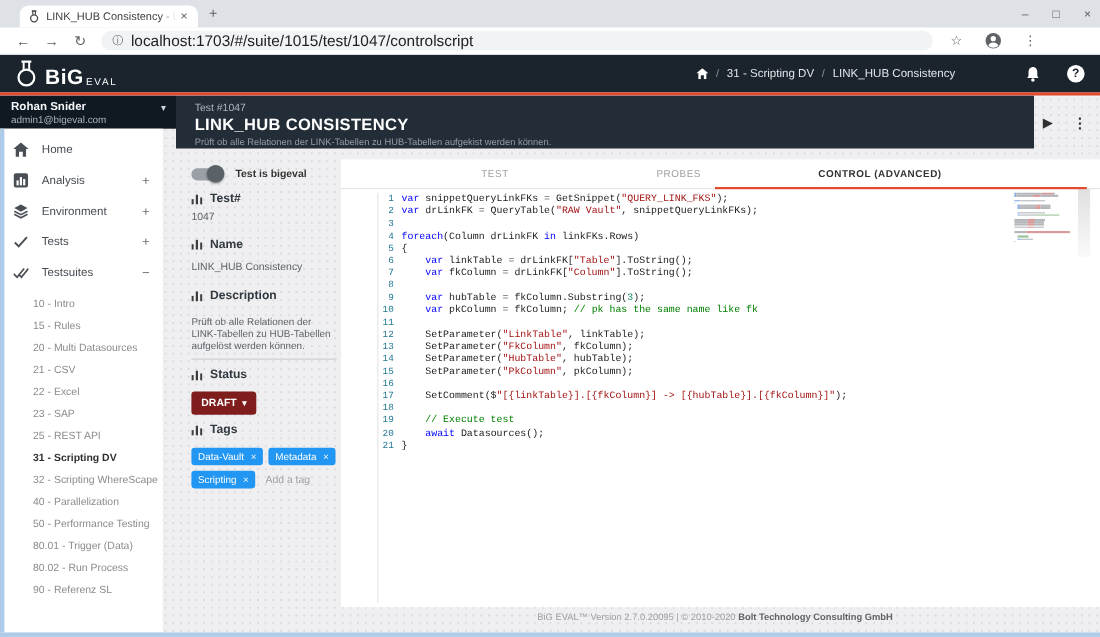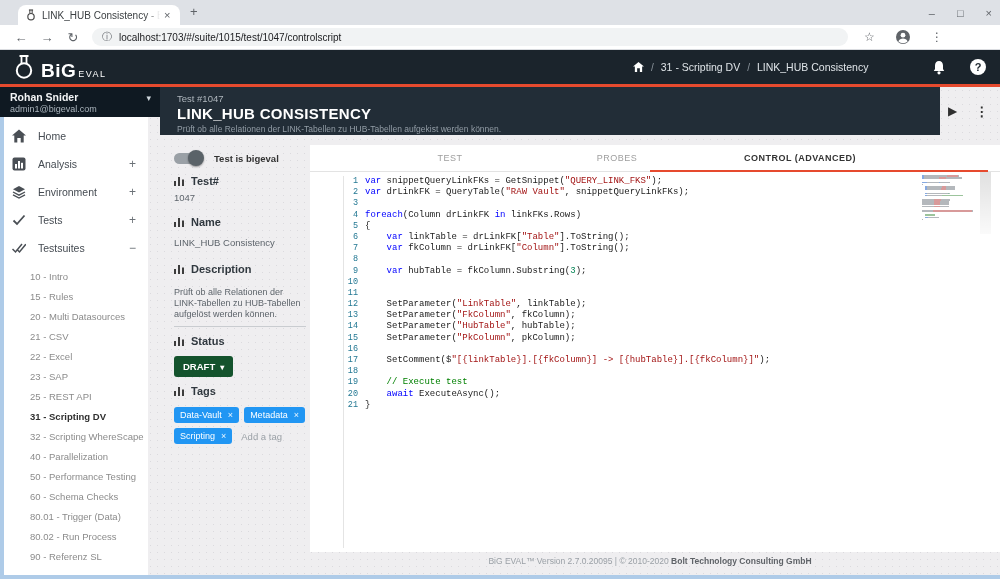--- a/index.html
+++ b/index.html
@@ -19,21 +19,21 @@
   .winctl { position:absolute; right:8px; top:0; height:25px; display:flex; align-items:center; gap:22px; }
   .winctl span { font-size:11px; color:#5f6368; }
   .favicon { width:10px; height:12px; margin-right:6px; flex:none; }
 
   .toolbar { position:absolute; left:0; top:25px; width:1000px; height:25px; background:#fff;
              border-bottom:1px solid #dadce0; display:flex; align-items:center; }
   .navbtn { font-size:13px; color:#5f6368; width:26px; text-align:center; }
   .addressbar { margin-left:6px; width:756px; height:18px; background:#f1f3f4; border-radius:9px;
                 display:flex; align-items:center; padding:0 10px; }
   .info-ic { font-size:10px; color:#5f6368; margin-right:7px; }
-  .url { font-size:10px; color:#202124; white-space:nowrap; }
+  .url { font-size:14px; color:#202124; white-space:nowrap; }
   .tb-right { display:flex; align-items:center; gap:20px; margin-left:16px; }
   .tb-right .g { font-size:12px; color:#5f6368; }
 
   
   .appbar { position:absolute; left:0; top:50px; width:1000px; height:34px; background:#1b242c;
             display:flex; align-items:center; }
   .logo { display:flex; align-items:flex-end; margin-left:13px; }
   .logo-big { color:#fff; font-size:19px; font-weight:bold; letter-spacing:.5px; line-height:19px; margin-left:6px; }
   .logo-eval { color:#fff; font-size:9px; letter-spacing:1.5px; margin-left:2px; margin-bottom:1px; }
   .breadcrumb { position:absolute; left:633px; top:0; height:34px; display:flex; align-items:center; gap:7px; }
@@ -81,21 +81,21 @@
                   background:#5a6268; box-shadow:0 1px 2px rgba(0,0,0,.4); }
   .toggle-label { font-size:9.5px; font-weight:bold; color:#333; }
   .field-label { display:flex; align-items:center; font-size:11px; font-weight:bold; color:#30383f; }
   .field-ic { width:10px; height:10px; margin-right:7px; }
   .field-value { font-size:9.5px; color:#5d646b; }
   .fl-test { margin-top:10px; } .fv-test { margin-top:5px; }
   .fl-name { margin-top:13px; } .fv-name { margin-top:9px; }
   .fl-desc { margin-top:15px; } 
   .fv-desc { margin-top:12px; font-size:9px; line-height:11px; padding-bottom:6px; border-bottom:1px solid #c9ccd0; width:132px; }
   .fl-status { margin-top:8px; }
-  .status-btn { display:inline-block; margin-top:9px; background:#14532d; color:#fff; font-size:9.5px; font-weight:bold;
+  .status-btn { display:inline-block; margin-top:9px; background:#7f1d1d; color:#fff; font-size:9.5px; font-weight:bold;
                 padding:5px 9px; border-radius:3px; border:none; }
   .status-btn .caret { margin-left:5px; font-size:8px; }
   .fl-tags { margin-top:8px; }
   .tags-wrap { margin-top:10px; width:136px; display:flex; flex-wrap:wrap; gap:5px; align-items:center; }
   .chip { background:#2196f3; color:#fff; font-size:9px; padding:3px 6px; border-radius:3px; display:flex; align-items:center; white-space:nowrap; }
   .chip .x { margin-left:6px; font-size:9px; opacity:.9; }
   .add-tag { font-size:9.5px; color:#9aa0a6; margin-left:4px; }
 
   
   .panel { position:absolute; left:310px; top:145px; width:817px; height:407px; background:#fff; }
@@ -268,21 +268,20 @@
         <div class="suite-item">15 - Rules</div>
         <div class="suite-item">20 - Multi Datasources</div>
         <div class="suite-item">21 - CSV</div>
         <div class="suite-item">22 - Excel</div>
         <div class="suite-item">23 - SAP</div>
         <div class="suite-item">25 - REST API</div>
         <div class="suite-item active">31 - Scripting DV</div>
         <div class="suite-item">32 - Scripting WhereScape</div>
         <div class="suite-item">40 - Parallelization</div>
         <div class="suite-item">50 - Performance Testing</div>
-        <div class="suite-item">60 - Schema Checks</div>
         <div class="suite-item">80.01 - Trigger (Data)</div>
         <div class="suite-item">80.02 - Run Process</div>
         <div class="suite-item">90 - Referenz SL</div>
       </div>
   </div>
 
   <div class="details-col">
     <div class="toggle-row">
       <div class="switch">
           <div class="knob"></div>
@@ -367,31 +366,31 @@
     <div class="editor" id="editor">
         <div class="cl"><span class="ln">1</span><span class="cd"><span class="tk-k">var</span><span class="tk-p"> snippetQueryLinkFKs = GetSnippet(</span><span class="tk-s">"QUERY_LINK_FKS"</span><span class="tk-p">);</span></span></div>
         <div class="cl"><span class="ln">2</span><span class="cd"><span class="tk-k">var</span><span class="tk-p"> drLinkFK = QueryTable(</span><span class="tk-s">"RAW Vault"</span><span class="tk-p">, snippetQueryLinkFKs);</span></span></div>
         <div class="cl"><span class="ln">3</span><span class="cd"></span></div>
         <div class="cl"><span class="ln">4</span><span class="cd"><span class="tk-k">foreach</span><span class="tk-p">(Column drLinkFK </span><span class="tk-k">in</span><span class="tk-p"> linkFKs.Rows)</span></span></div>
         <div class="cl"><span class="ln">5</span><span class="cd"><span class="tk-p">{</span></span></div>
         <div class="cl"><span class="ln">6</span><span class="cd"><span class="tk-p">    </span><span class="tk-k">var</span><span class="tk-p"> linkTable = drLinkFK[</span><span class="tk-s">"Table"</span><span class="tk-p">].ToString();</span></span></div>
         <div class="cl"><span class="ln">7</span><span class="cd"><span class="tk-p">    </span><span class="tk-k">var</span><span class="tk-p"> fkColumn = drLinkFK[</span><span class="tk-s">"Column"</span><span class="tk-p">].ToString();</span></span></div>
         <div class="cl"><span class="ln">8</span><span class="cd"></span></div>
         <div class="cl"><span class="ln">9</span><span class="cd"><span class="tk-p">    </span><span class="tk-k">var</span><span class="tk-p"> hubTable = fkColumn.Substring(</span><span class="tk-n">3</span><span class="tk-p">);</span></span></div>
-        <div class="cl"><span class="ln">10</span></div>
+        <div class="cl"><span class="ln">10</span><span class="cd"><span class="tk-p">    </span><span class="tk-k">var</span><span class="tk-p"> pkColumn = fkColumn; </span><span class="tk-c">// pk has the same name like fk</span></span></div>
         <div class="cl"><span class="ln">11</span><span class="cd"></span></div>
         <div class="cl"><span class="ln">12</span><span class="cd"><span class="tk-p">    SetParameter(</span><span class="tk-s">"LinkTable"</span><span class="tk-p">, linkTable);</span></span></div>
         <div class="cl"><span class="ln">13</span><span class="cd"><span class="tk-p">    SetParameter(</span><span class="tk-s">"FkColumn"</span><span class="tk-p">, fkColumn);</span></span></div>
         <div class="cl"><span class="ln">14</span><span class="cd"><span class="tk-p">    SetParameter(</span><span class="tk-s">"HubTable"</span><span class="tk-p">, hubTable);</span></span></div>
         <div class="cl"><span class="ln">15</span><span class="cd"><span class="tk-p">    SetParameter(</span><span class="tk-s">"PkColumn"</span><span class="tk-p">, pkColumn);</span></span></div>
         <div class="cl"><span class="ln">16</span><span class="cd"></span></div>
         <div class="cl"><span class="ln">17</span><span class="cd"><span class="tk-p">    SetComment($</span><span class="tk-s">"[{linkTable}].[{fkColumn}] -&gt; [{hubTable}].[{fkColumn}]"</span><span class="tk-p">);</span></span></div>
         <div class="cl"><span class="ln">18</span><span class="cd"></span></div>
         <div class="cl"><span class="ln">19</span><span class="cd"><span class="tk-p">    </span><span class="tk-c">// Execute test</span></span></div>
-        <div class="cl"><span class="ln">20</span><span class="cd"><span class="tk-p">    </span><span class="tk-k">await</span><span class="tk-p"> ExecuteAsync();</span></span></div>
+        <div class="cl"><span class="ln">20</span><span class="cd"><span class="tk-p">    </span><span class="tk-k">await</span><span class="tk-p"> Datasources();</span></span></div>
         <div class="cl"><span class="ln">21</span><span class="cd"><span class="tk-p">}</span></span></div>
       </div>
     <div class="minimap" id="minimap">
         <div class="mm-line">
           <span class="mm-k" style="width: 2.04px;"></span>
           <span class="mm-p" style="width: 23.12px;"></span>
           <span class="mm-s" style="width: 10.88px;"></span>
           <span class="mm-p" style="width: 1.36px;"></span>
         </div>
         <div class="mm-line">

